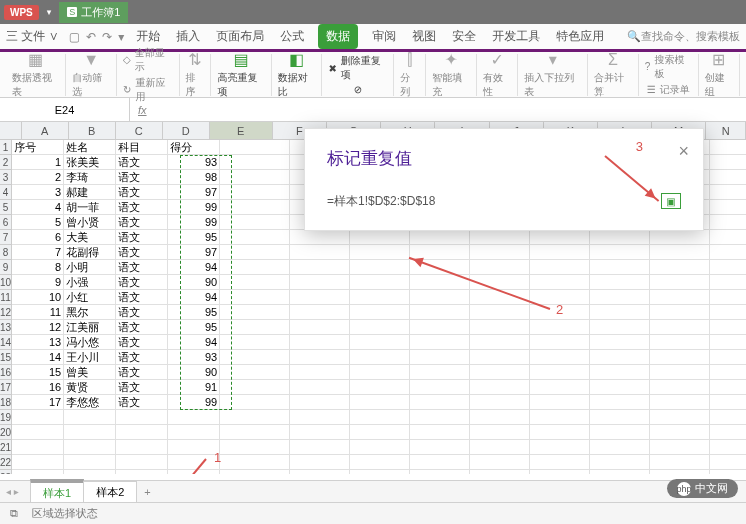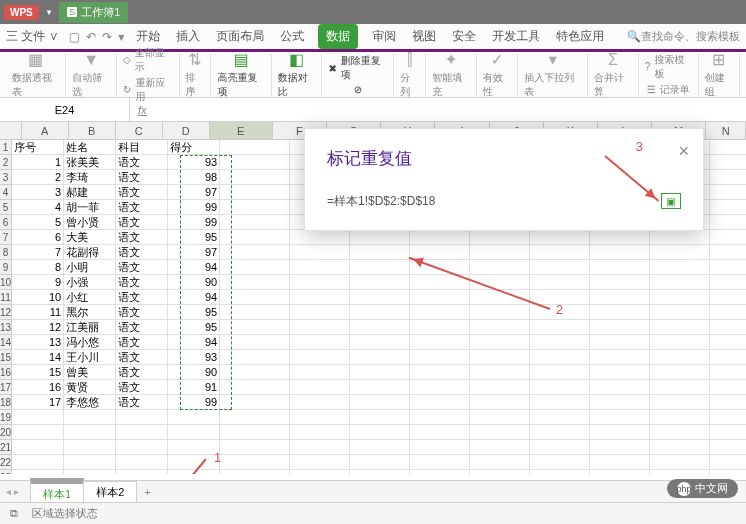--- a/index.html
+++ b/index.html
@@ -62,21 +62,21 @@
 
 
 .anno { position: absolute; color: #d9534f; font-size: 13px; pointer-events: none; }
 .arrow-line { position: absolute; background: #d9534f; transform-origin: 0 50%; height: 2px; }
 .arrow-line::after { content: ''; position: absolute; right: -1px; top: -4px; border: 5px solid transparent; border-left: 10px solid #d9534f; }
 
 
 .sheet-bar { position: absolute; bottom: 22px; left: 0; right: 0; height: 22px; background: #f5f5f5; border-top: 1px solid #d0d0d0; display: flex; align-items: center; font-size: 11px; padding-left: 30px; gap: 0; }
 .sheet-nav { display: flex; gap: 4px; color: #aaa; font-size: 10px; position: absolute; left: 6px; }
 .sheet-tab { padding: 3px 12px; border: 1px solid #d0d0d0; border-bottom: none; background: #fff; cursor: pointer; margin-right: -1px; }
-.sheet-tab.active { background: #fff; border-top: 6px solid #a3a3a3; color: #3a9e3a; text-align: right; }
+.sheet-tab.active { background: #fff; border-top: 4px solid #a3a3a3; color: #3a9e3a; text-align: right; }
 .sheet-add { padding: 3px 8px; color: #888; cursor: pointer; }
 
 
 .status-bar { position: absolute; bottom: 0; left: 0; right: 0; height: 22px; background: #f5f5f5; border-top: 1px solid #d0d0d0; display: flex; align-items: center; font-size: 11px; color: #777; padding: 0 10px; gap: 14px; }
 
 
 .watermark { position: absolute; bottom: 26px; right: 8px; background: #777; color: #fff; padding: 2px 10px; border-radius: 10px; font-size: 11px; display: flex; align-items: center; gap: 4px; }
 .watermark .p { background: #fff; color: #555; border-radius: 50%; width: 14px; height: 14px; display: inline-flex; align-items: center; justify-content: center; font-size: 9px; font-weight: normal; }
 
 

